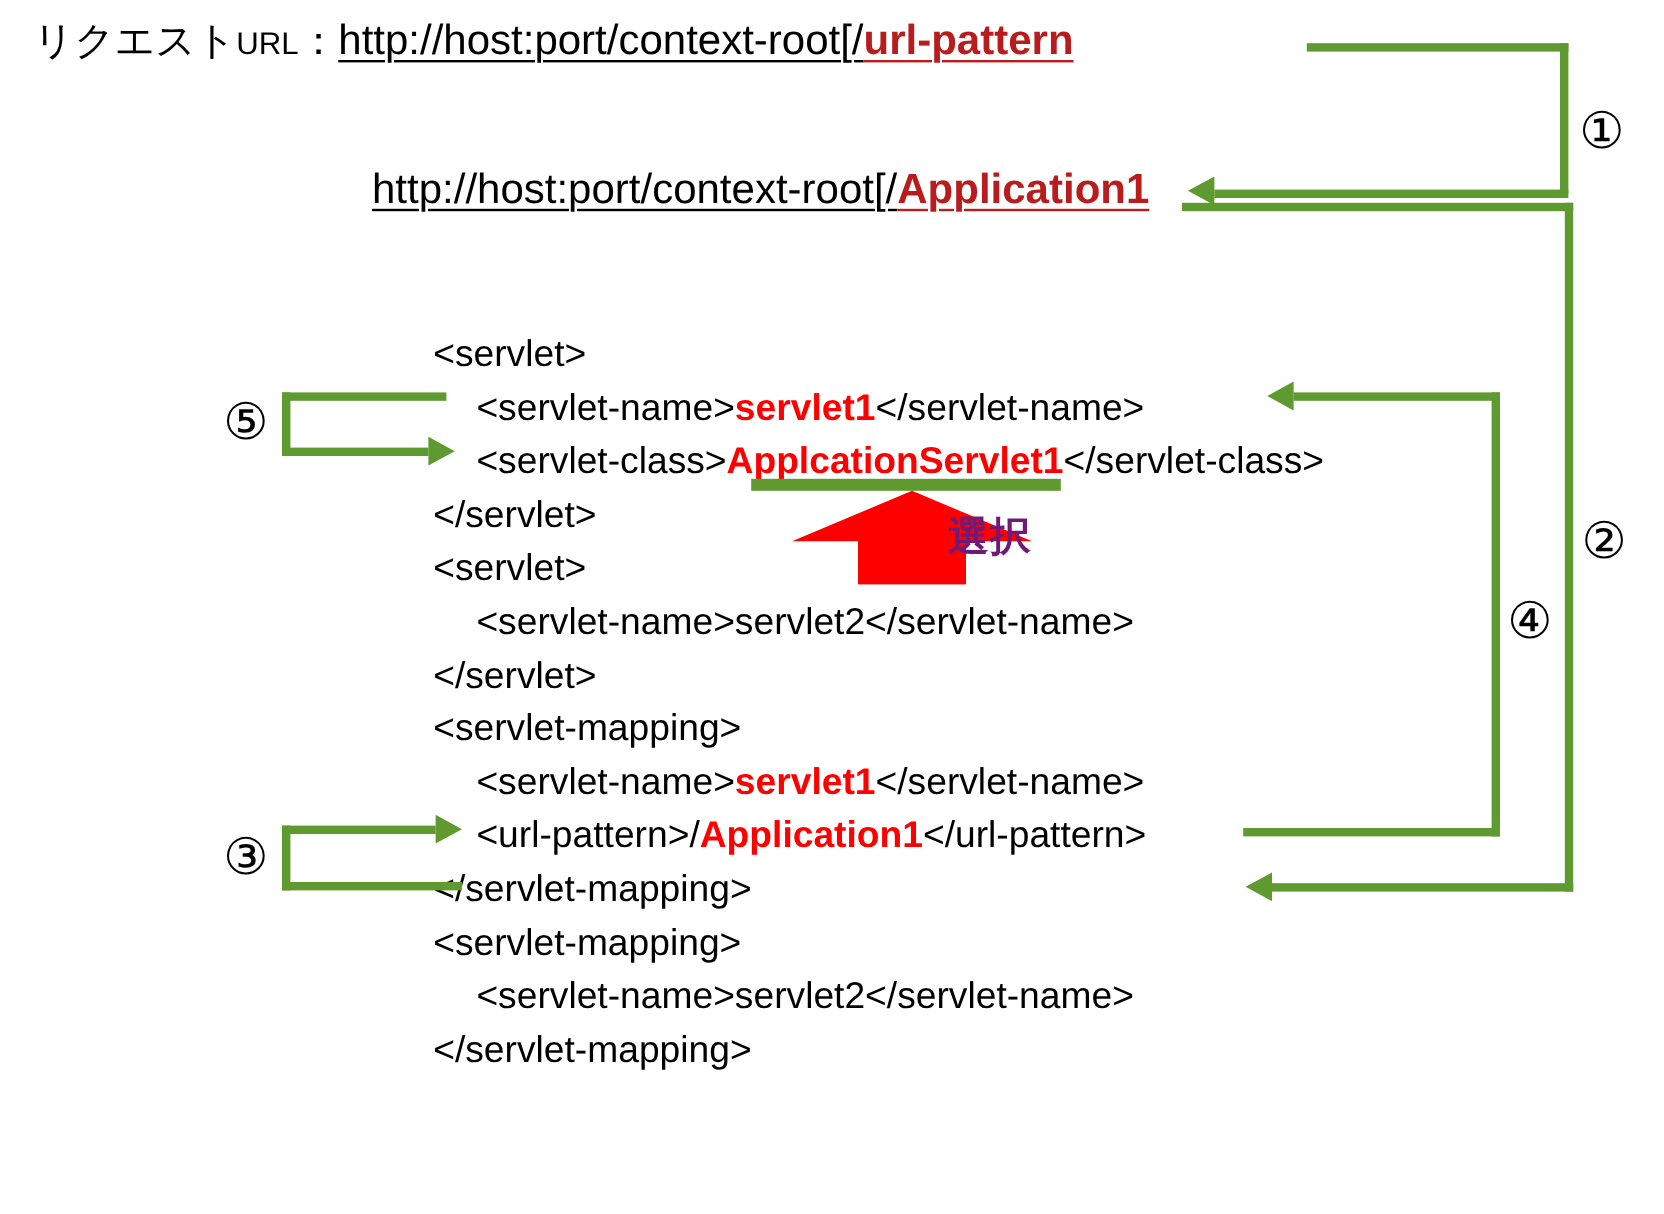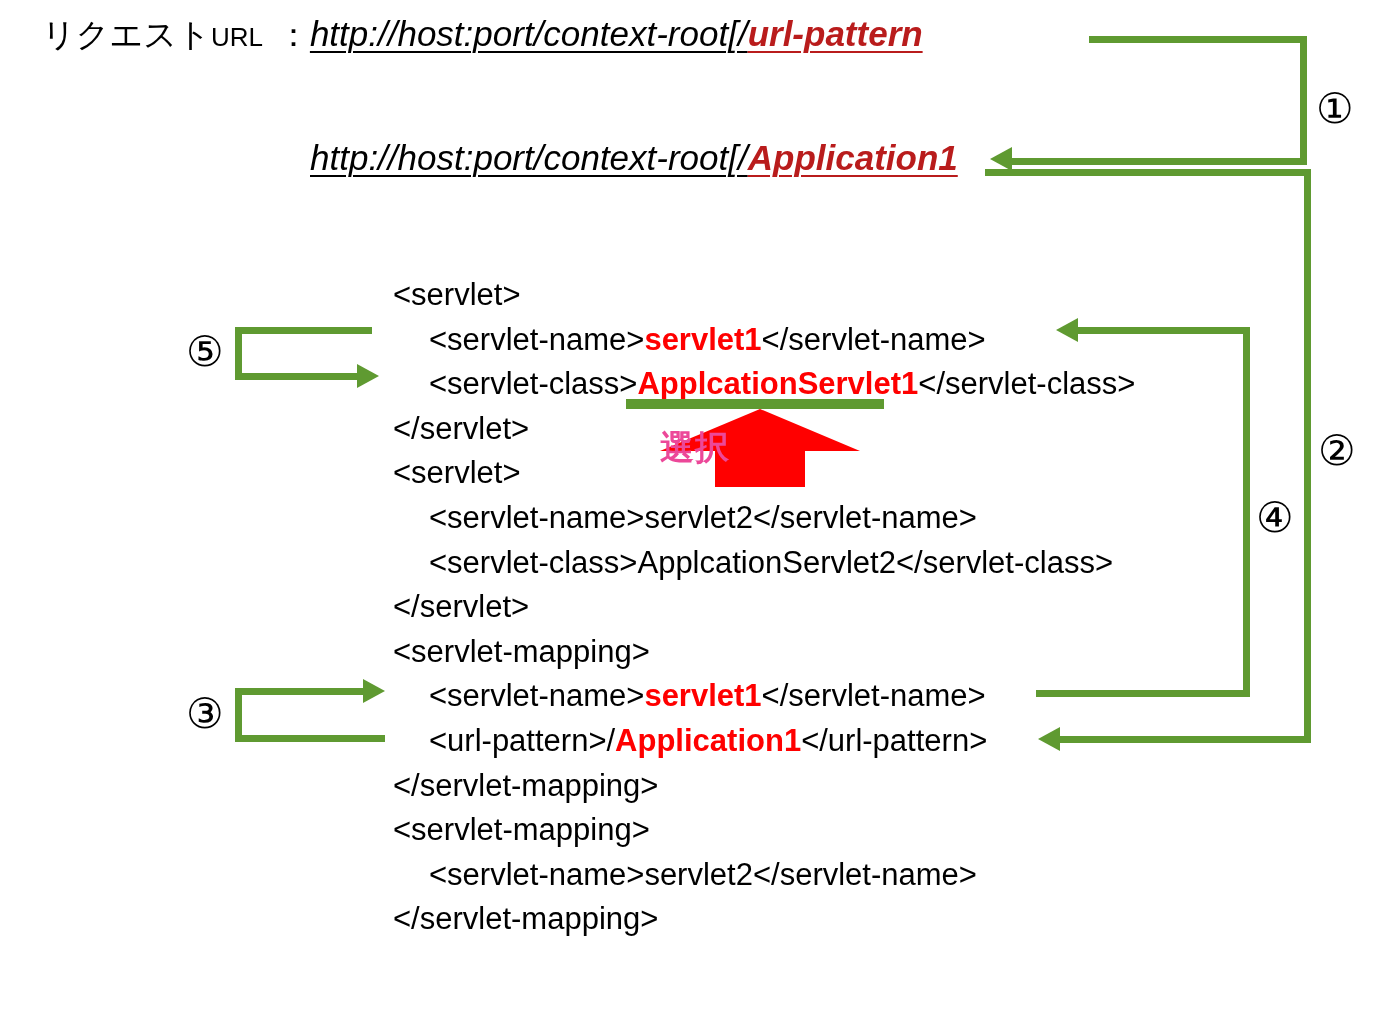--- a/index.html
+++ b/index.html
@@ -20,50 +20,48 @@
   .urlline {
     position: absolute;
     white-space: nowrap;
     font-size: 35px;
     line-height: 1;
     color: #000000;
   }
   .urlline .jp {
     font-family: "DejaVu Sans", sans-serif;
     font-size: 33px;
-    margin-left: 14px;
   }
   .urlline .lbl {
     font-size: 26px;
   }
   .urlline .u {
     text-decoration: underline;
     text-underline-offset: 5px;
     text-decoration-thickness: 2px;
-    font-style: italic;
   }
   .urlline .red {
     color: #b91c1c;
     font-weight: bold;
   }
 
   #url-request { left: 28px; top: 16px; }
   #url-resolved { left: 310px; top: 140px; }
 
   
   #xml-block {
     position: absolute;
     left: 361px;
     top: 273px;
     font-size: 31px;
     line-height: 44.6px;
     color: #000000;
     white-space: nowrap;
   }
-  #xml-block .ln { height: 44.6px; margin-left: 32px; }
+  #xml-block .ln { height: 44.6px; }
   #xml-block .ind { padding-left: 36px; }
   #xml-block .red {
     color: #ff0000;
     font-weight: bold;
   }
 
   
   .gh, .gv {                    
     position: absolute;
     background: #5f9a31;
@@ -119,25 +117,25 @@
     top: 41px;
     width: 90px;
     height: 37px;
     background: #ff0000;
   }
   #select-label {
     position: absolute;
     left: 660px;
     top: 430px;
     width: 200px;
-    text-align: left;
+    text-align: right;
     font-family: "DejaVu Sans", sans-serif;
     font-size: 34px;
     line-height: 1;
-    color: #ec4899;
+    color: #701a75;
     font-weight: bold;
     letter-spacing: 1px;
   }
 </style>
 </head>
 <body>
 
 <div id="canvas">
 
   <div class="urlline" id="url-request">
@@ -148,21 +146,20 @@
     <span class="u">http://host:port/context-root[/</span><span class="u red">Application1</span>
   </div>
 
   <div id="xml-block">
     <div class="ln"><span>&lt;servlet&gt;</span></div>
     <div class="ln ind"><span>&lt;servlet-name&gt;</span><span class="red">servlet1</span><span>&lt;/servlet-name&gt;</span></div>
     <div class="ln ind"><span>&lt;servlet-class&gt;</span><span class="red">ApplcationServlet1</span><span>&lt;/servlet-class&gt;</span></div>
     <div class="ln"><span>&lt;/servlet&gt;</span></div>
     <div class="ln"><span>&lt;servlet&gt;</span></div>
     <div class="ln ind"><span>&lt;servlet-name&gt;servlet2&lt;/servlet-name&gt;</span></div>
-    <div class="ln ind"><span>&lt;servlet-class&gt;ApplcationServlet2&lt;/servlet-class&gt;</span></div>
     <div class="ln"><span>&lt;/servlet&gt;</span></div>
     <div class="ln"><span>&lt;servlet-mapping&gt;</span></div>
     <div class="ln ind"><span>&lt;servlet-name&gt;</span><span class="red">servlet1</span><span>&lt;/servlet-name&gt;</span></div>
     <div class="ln ind"><span>&lt;url-pattern&gt;/</span><span class="red">Application1</span><span>&lt;/url-pattern&gt;</span></div>
     <div class="ln"><span>&lt;/servlet-mapping&gt;</span></div>
     <div class="ln"><span>&lt;servlet-mapping&gt;</span></div>
     <div class="ln ind"><span>&lt;servlet-name&gt;servlet2&lt;/servlet-name&gt;</span></div>
     <div class="ln"><span>&lt;/servlet-mapping&gt;</span></div>
   </div>
 

